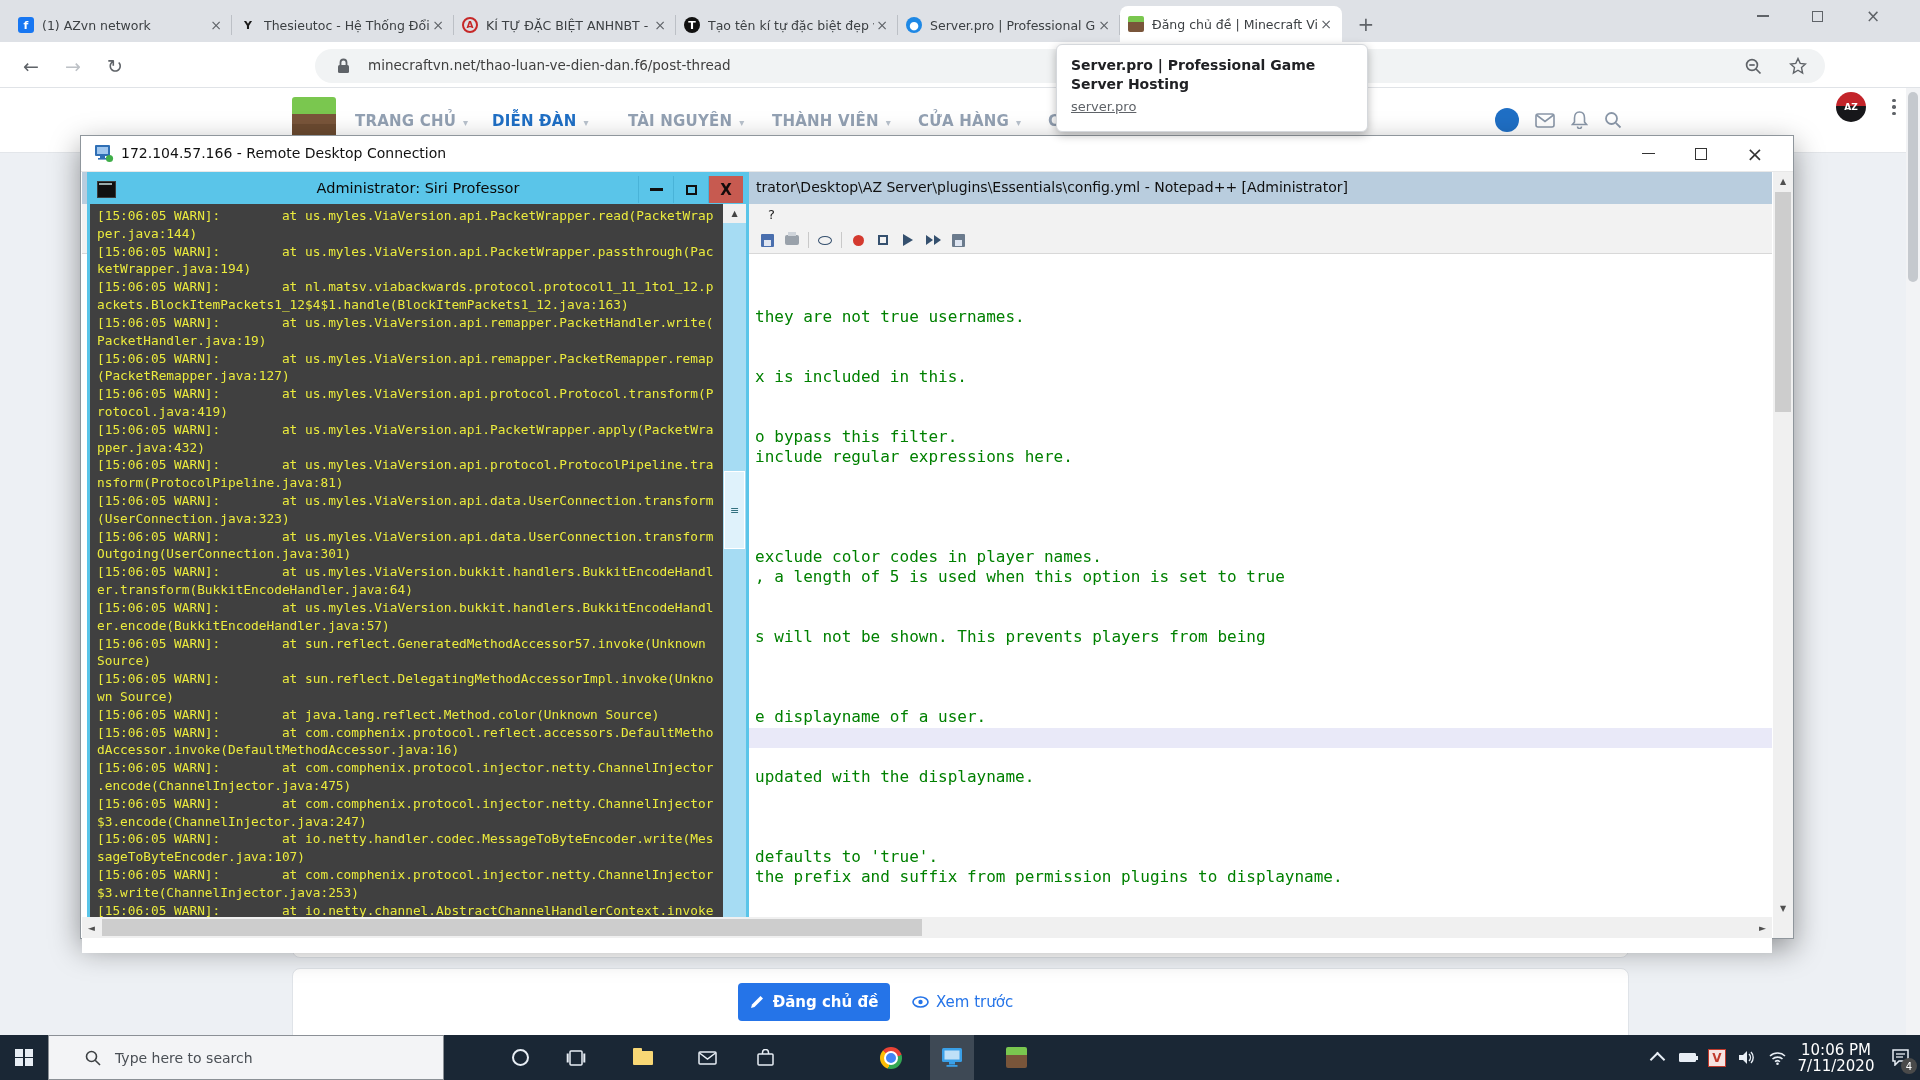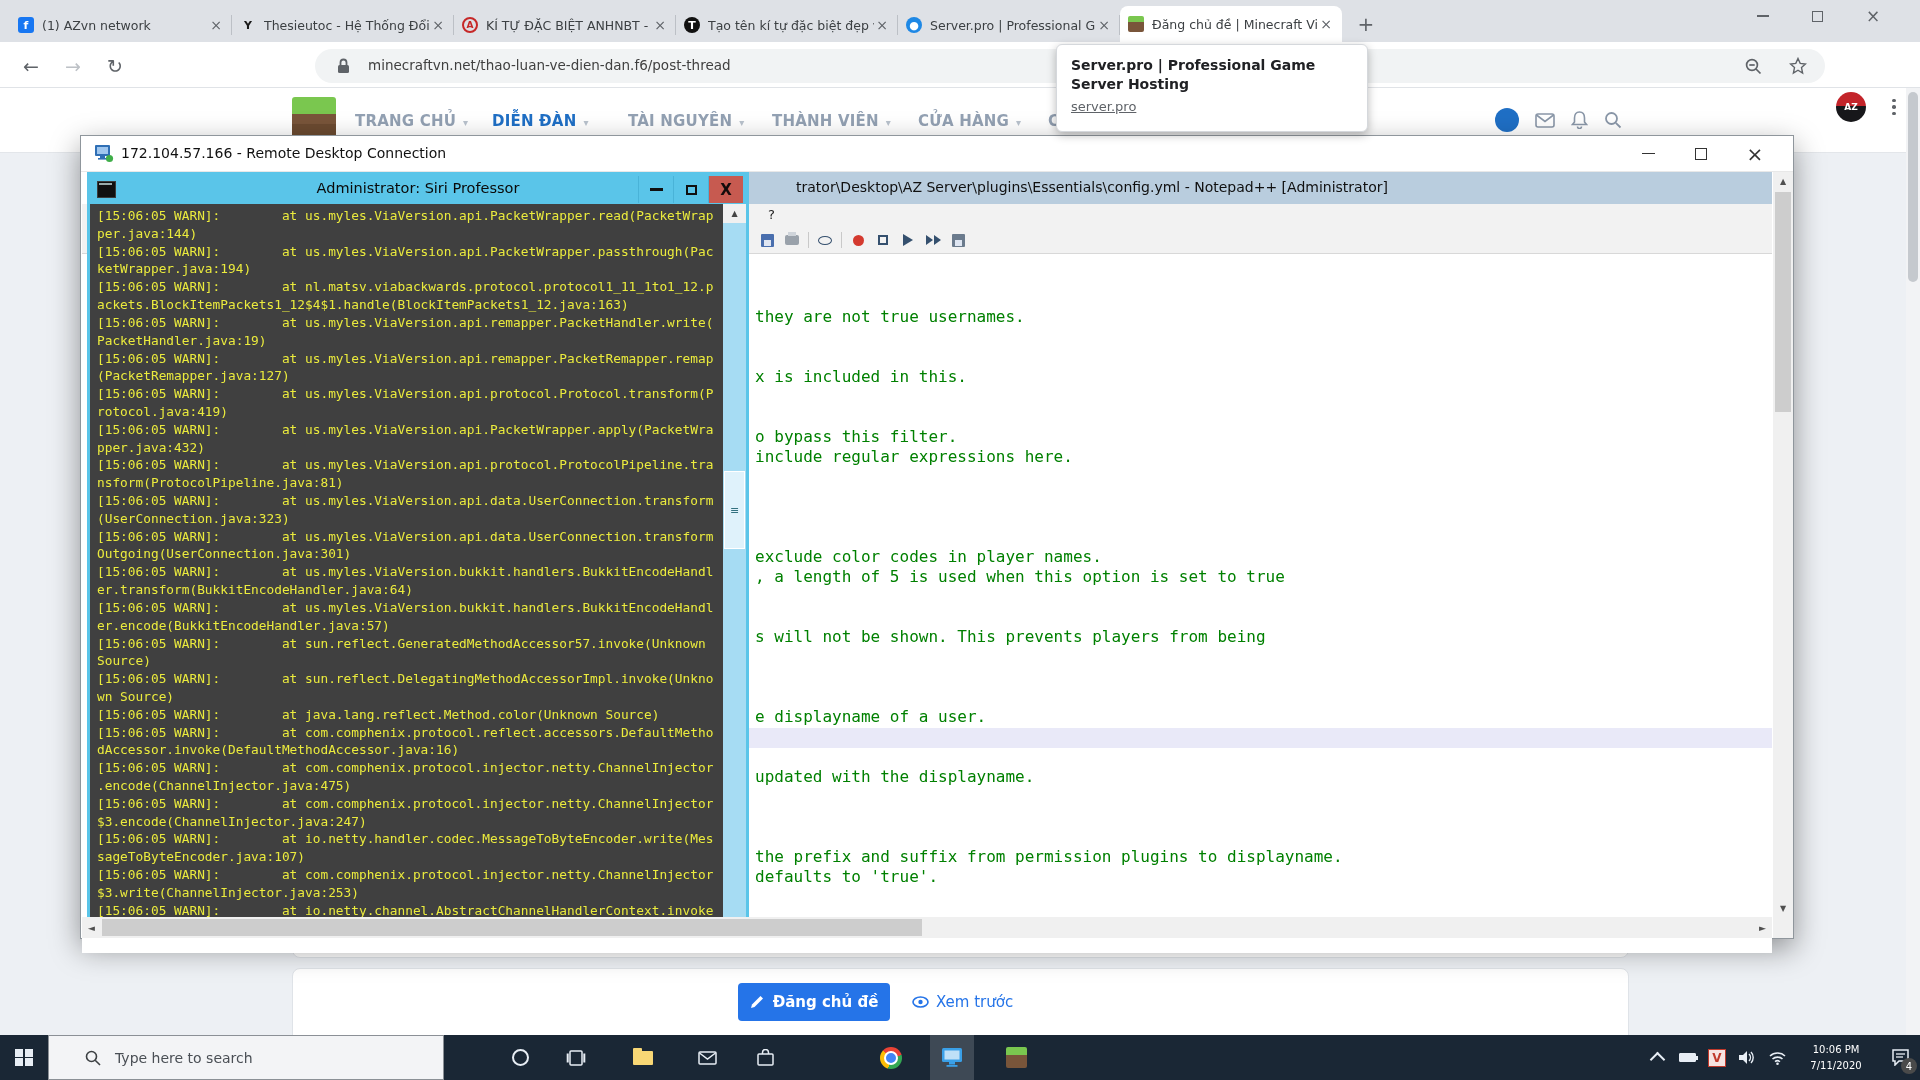--- a/index.html
+++ b/index.html
@@ -76,21 +76,21 @@
   .rdp-title{position:absolute;left:0;top:0;width:100%;height:36px;background:#fff;border-bottom:1px solid #e8e8e8;box-sizing:border-box;}
   .rdp-title .t{position:absolute;left:40px;top:9px;font-size:14px;color:#111;}
   .rdp-ico{position:absolute;left:13px;top:8px;}
   .rdp-ctrl{position:absolute;top:0;width:48px;height:35px;display:flex;align-items:center;justify-content:center;cursor:pointer;}
   .rc-min{width:13px;height:1.5px;background:#333;}
   .rc-max{width:12px;height:12px;border:1.5px solid #333;box-sizing:border-box;}
   .rc-x{font-size:20px;color:#333;line-height:20px;}
 
   
   .np{position:absolute;left:1px;top:36px;width:1690px;height:781px;z-index:1;overflow:hidden;}
-  .np-title{position:absolute;left:0;top:0;width:100%;height:32px;background:#b9cdde;margin-left:40px;}
+  .np-title{position:absolute;left:0;top:0;width:100%;height:32px;background:#b9cdde;}
   .np-title .t{position:absolute;left:674px;top:7px;font-size:14px;color:#101010;white-space:nowrap;}
   .np-menu{position:absolute;left:0;top:32px;width:100%;height:22px;background:#f2f2f2;}
   .np-menu .q{position:absolute;left:686px;top:3px;font-size:13px;color:#222;cursor:pointer;}
   .np-toolbar{position:absolute;left:0;top:54px;width:100%;height:28px;background:#f2f2f2;border-bottom:1px solid #d8d8d8;box-sizing:border-box;}
   .np-tools{position:absolute;left:676px;top:4px;display:flex;gap:7px;align-items:center;height:20px;}
   .tool{width:18px;height:18px;display:flex;align-items:center;justify-content:center;cursor:pointer;}
   .tsep{width:1px;height:16px;background:#c9c9c9;}
   .t-floppy{width:13px;height:13px;background:#4a6fae;border-radius:1px;position:relative;}
   .t-floppy::after{content:"";position:absolute;left:3px;top:6px;width:7px;height:6px;background:#dfe6f2;}
   .t-print{width:14px;height:10px;background:#9aa2ab;border-radius:2px;position:relative;}
@@ -155,21 +155,21 @@
                background:conic-gradient(from -45deg,#ea4335 0 120deg,#34a853 120deg 240deg,#fbbc05 240deg 360deg);
                display:flex;align-items:center;justify-content:center;}
   .chrome-ball i{width:10px;height:10px;border-radius:50%;background:#4285f4;border:2px solid #fff;}
   .tb-active{background:rgba(255,255,255,.16);}
   .tray{position:absolute;right:0;top:0;height:45px;display:flex;align-items:center;}
   .tray-ico{width:30px;height:45px;display:flex;align-items:center;justify-content:center;cursor:pointer;}
   .battery{width:17px;height:9px;border:1.5px solid #e8eef5;border-radius:1px;position:relative;background:#e8eef5;box-sizing:border-box;}
   .battery::after{content:"";position:absolute;right:-3.5px;top:2px;width:2px;height:4px;background:#e8eef5;}
   .vbadge{width:18px;height:18px;background:#f6e3e1;border:1.5px solid #c0392b;box-sizing:border-box;
           color:#c0392b;font-weight:bold;font-size:12px;display:flex;align-items:center;justify-content:center;}
-  .clock{width:88px;text-align:center;color:#fff;font-size:10px;line-height:16px;cursor:pointer;}
+  .clock{width:88px;text-align:center;color:#fff;font-size:15px;line-height:16px;cursor:pointer;}
   .action{position:relative;width:40px;height:45px;display:flex;align-items:center;justify-content:center;cursor:pointer;}
   .action .bdg{position:absolute;right:3px;bottom:6px;width:16px;height:16px;border-radius:50%;background:#4a4a4a;
                color:#fff;font-size:10px;display:flex;align-items:center;justify-content:center;}
   .chev{width:9px;height:9px;border-left:2px solid #e8eef5;border-top:2px solid #e8eef5;transform:rotate(45deg);margin-top:4px;}
 </style>
 </head>
 <body>
 
 <div class="stage">
 
@@ -400,22 +400,22 @@
             <div class="nline"></div>
             <div class="nline"></div>
             <div class="nline"></div>
             <div class="nline">e displayname of a user.</div>
             <div class="nline"></div>
             <div class="nline"></div>
             <div class="nline">updated with the displayname.</div>
             <div class="nline"></div>
             <div class="nline"></div>
             <div class="nline"></div>
+            <div class="nline">defaults to 'true'.</div>
             <div class="nline">the prefix and suffix from permission plugins to displayname.</div>
-            <div class="nline">defaults to 'true'.</div>
             <div class="nline"></div>
             <div class="nline"></div>
           </div>
       </div>
     </div>
 
     <div class="cmd">
       <div class="cmd-title">
         <span class="cmd-ico"></span>
         <span class="t">Administrator: Siri Professor</span>

